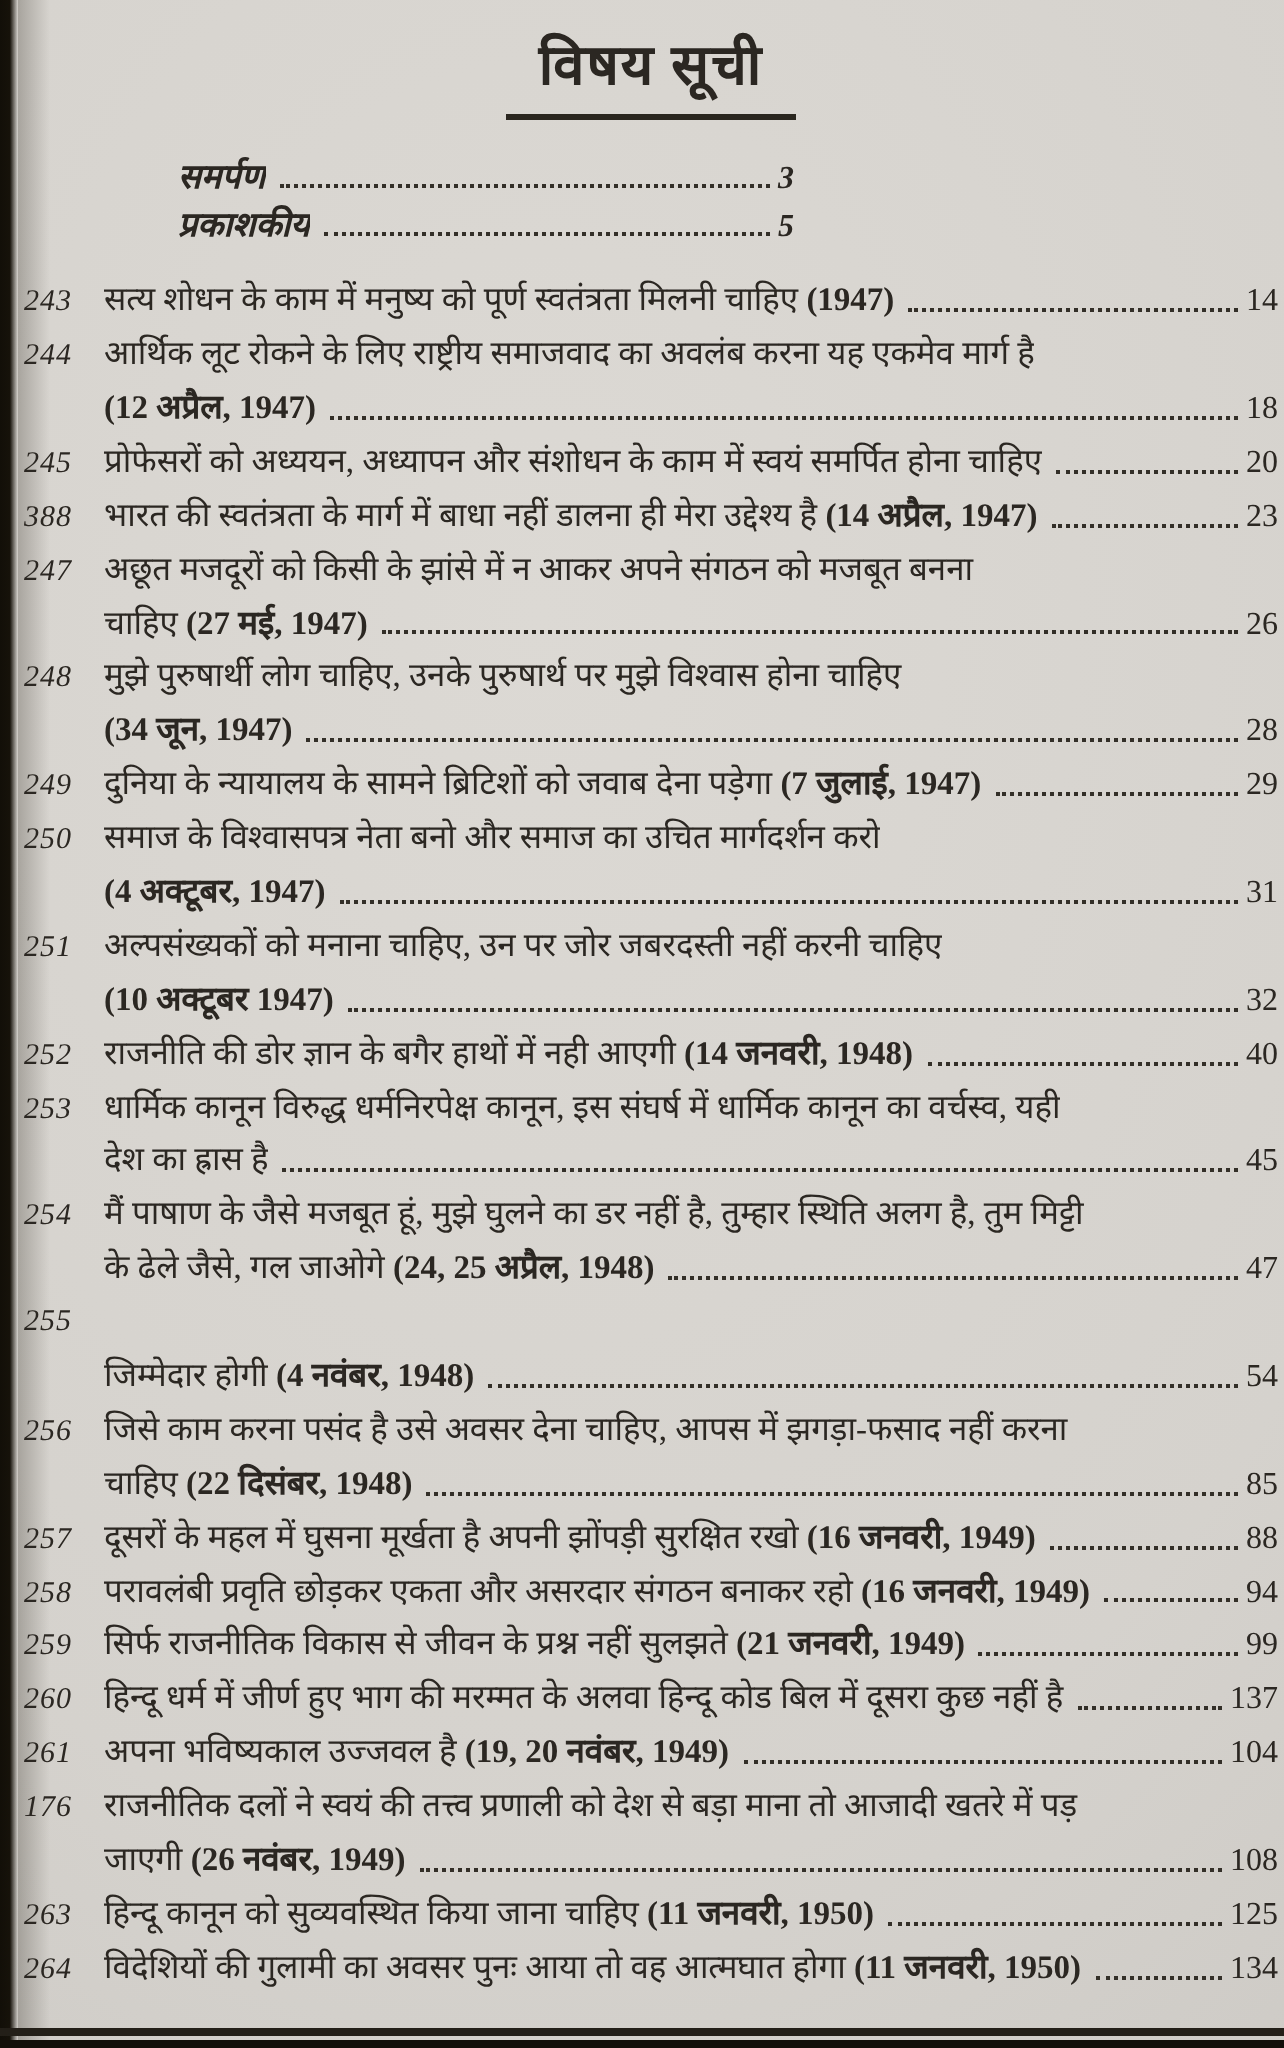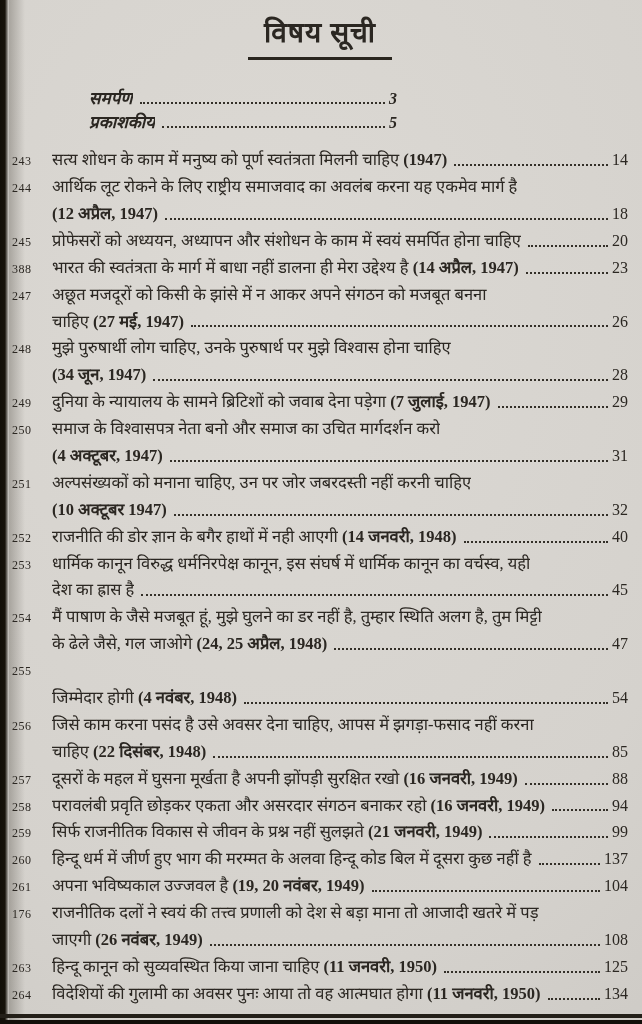--- a/index.html
+++ b/index.html
@@ -9,33 +9,33 @@
     color:#2b2722;
     background:radial-gradient(140% 120% at 42% 30%, #dcd9d4 0%, #d5d2cd 52%, #c5c2bd 100%);
   }
   .spine{position:absolute;left:0;top:0;bottom:0;width:9px;
     background:linear-gradient(to right,#120f08 0%,#16120a 55%,rgba(22,18,10,0) 100%);}
   .spine-shadow{position:absolute;left:9px;top:0;bottom:0;width:16px;
     background:linear-gradient(to right,rgba(45,40,30,0.28),rgba(45,40,30,0));}
   .bottom-rule{position:absolute;left:0;right:0;bottom:6px;height:4px;background:#231f18;}
   .bottom-edge{position:absolute;left:0;right:0;bottom:0;height:4px;background:#120f0a;}
 
-  .content{position:absolute;left:12px;right:14px;top:0;}
+  .content{position:absolute;left:12px;right:3px;top:0;}
 
   .title-wrap{text-align:center;padding-top:12px;}
   .title{display:inline-block;font-size:28px;font-weight:bold;letter-spacing:1px;
     padding:0 16px 7px;border-bottom:3px solid #2a261f;}
 
-  .front{margin:27px 0 0 77px;width:308px;}
+  .front{margin:17px 0 0 77px;width:308px;}
   .front .row{height:23.6px;line-height:23.6px;font-style:italic;font-weight:bold;font-size:17px;}
 
   .main{margin-top:13px;}
   .row{display:flex;align-items:baseline;overflow:hidden;}
   .main .row{height:26.9px;line-height:26.9px;font-size:16.5px;}
-  .num{flex:none;width:40px;font-size:12px;letter-spacing:0.5px;}
+  .num{flex:none;width:40px;font-size:15px;letter-spacing:0.5px;font-style:italic;}
   .txt{flex:0 1 auto;min-width:0;white-space:nowrap;overflow:hidden;}
   .txt b{font-weight:bold;}
   .leader{flex:1 1 4px;min-width:4px;align-self:flex-end;height:0;
     border-bottom:2.6px dotted #332f28;margin:0 4px 8px 7px;}
   .front .leader{margin-bottom:6.5px;border-bottom-width:2.4px;}
   .pg{flex:none;font-size:16px;}
 </style>
 </head>
 <body>
 

